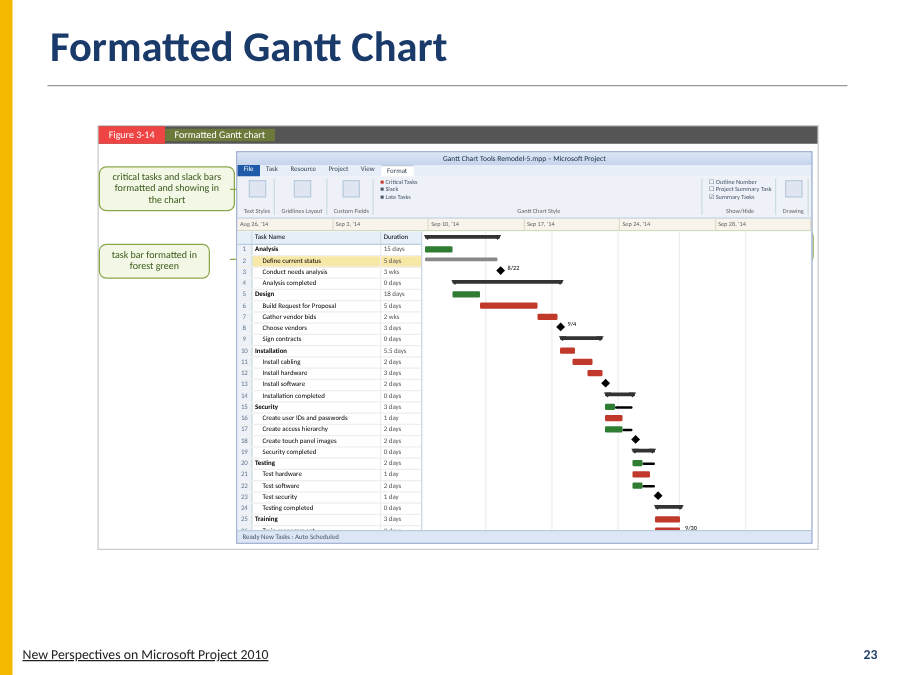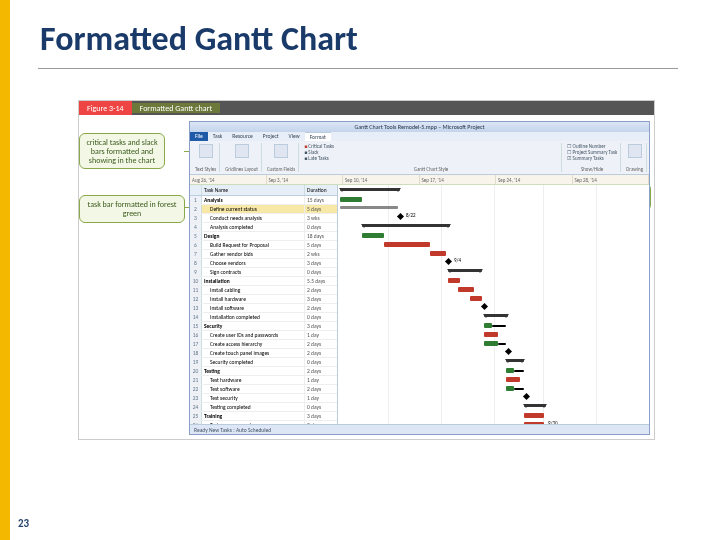--- a/index.html
+++ b/index.html
@@ -8,22 +8,22 @@
   .leftbar { position: absolute; left: 0; top: 0; width: 10px; height: 540px; background: #f5b800; }
   .title { position: absolute; left: 40px; top: 18px; font-size: 34px; font-weight: bold; color: #1a3a6a; }
   .hr { position: absolute; left: 38px; top: 68px; width: 640px; height: 1px; background: #999; }
   .fig { position: absolute; left: 78px; top: 100px; width: 577px; height: 340px; border: 1px solid #ccc; background: #fff; }
   .fighdr { height: 14px; background: #555; color: #fff; font-size: 8px; display: flex; align-items: center; }
   .fighdr .num { background: #ef4444; padding: 0 8px; line-height: 14px; }
   .fighdr .cap { padding: 0 8px; color: #fff; background: #6b7a3a; flex: 0 0 auto; }
   .fighdr .capbg { background: #dde5c4; flex: 1; }
   
   .callout { position: absolute; background: #f2f7e6; border: 1px solid #8aa84a; border-radius: 6px; padding: 4px 6px; font-size: 8px; color: #3a5a1a; line-height: 1.1; text-align: center; }
-  .c1 { left: 0px; top: 32px; width: 86px; }
-  .c2 { left: 0px; top: 94px; width: 106px; }
+  .c1 { left: 0px; top: 32px; width: 109px; }
+  .c2 { left: 0px; top: 94px; width: 89px; }
   .c3 { left: 300px; top: 194px; width: 90px; }
   .c4 { left: 360px; top: 260px; width: 105px; }
   .c5 { left: 442px; top: 82px; width: 130px; }
   
   .proj { position: absolute; left: 110px; top: 20px; right: 4px; bottom: 4px; border: 1px solid #8aa0c8; background: #f4f6fa; font-size: 6px; }
   .ptitle { height: 10px; background: linear-gradient(#dce6f4,#c4d4ec); font-size: 6px; text-align: center; line-height: 10px; color: #234; }
   .ribbon-tabs { height: 9px; background: #e8eef8; display: flex; gap: 0; }
   .ribbon-tabs span { padding: 0 5px; line-height: 9px; font-size: 5.5px; color: #345; }
   .ribbon-tabs .file { background: #1e5aa8; color: #fff; }
   .ribbon-tabs .active { background: #fff; border-top: 1px solid #bcd; }
@@ -318,15 +318,16 @@
           <div class="bar red" style="top:228px;left:186px;width:20px"></div>
           <div class="bar red" style="top:237px;left:186px;width:20px"></div>
             <span style="position:absolute;top:235px;left:210px;font-size:5px">9/30</span>
         </div>
       </div>
       <div class="status">Ready    New Tasks : Auto Scheduled</div>
     </div>
   </div>
 
   <div class="footer">
+    <span class="ftxt">New Perspectives on Microsoft Project 2010</span>
     <span class="pg">23</span>
   </div>
 </div>
 
 </body></html>

